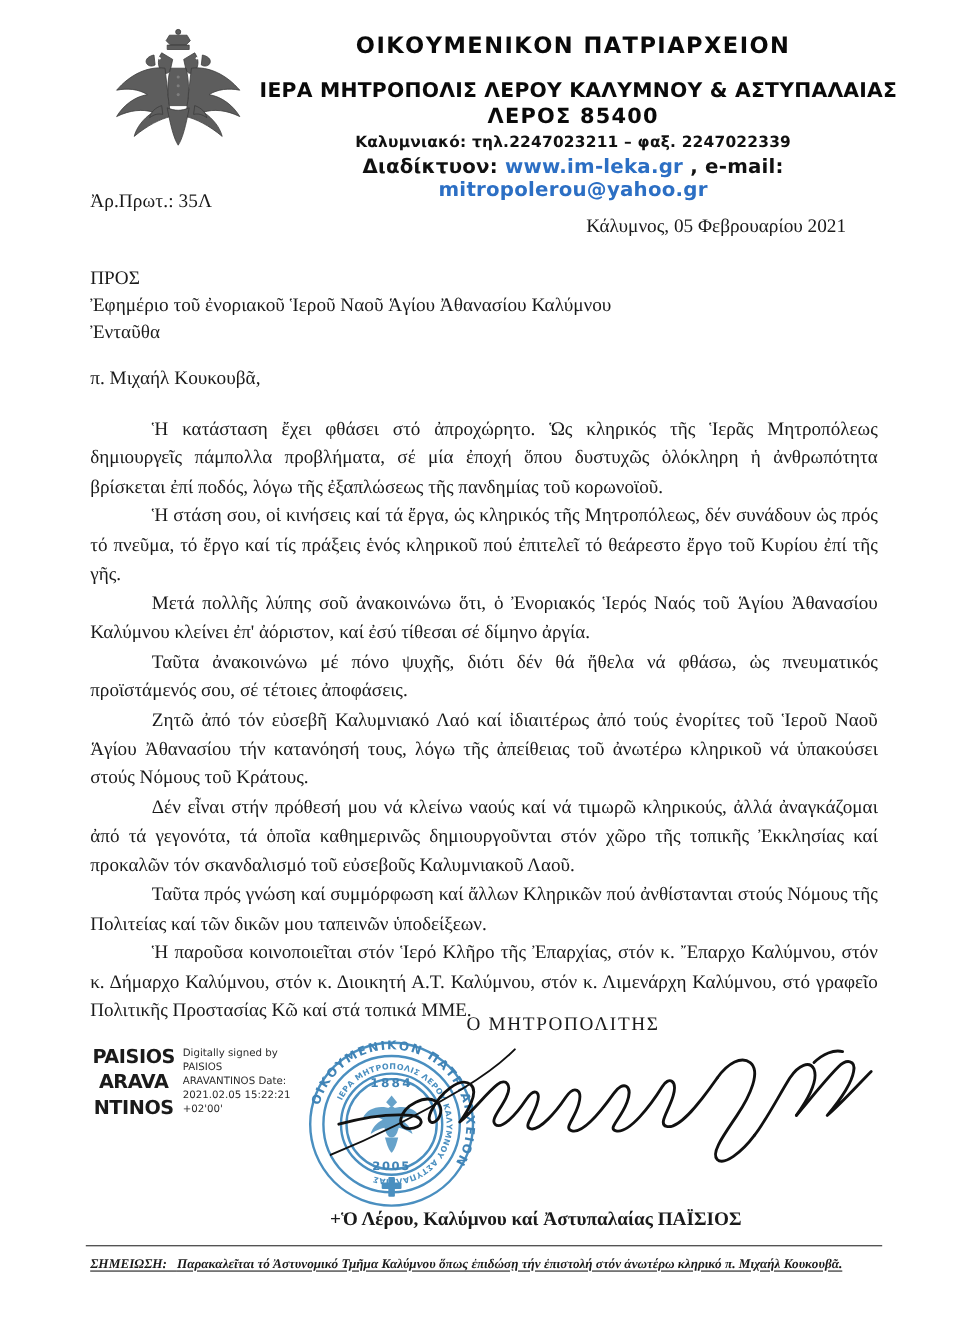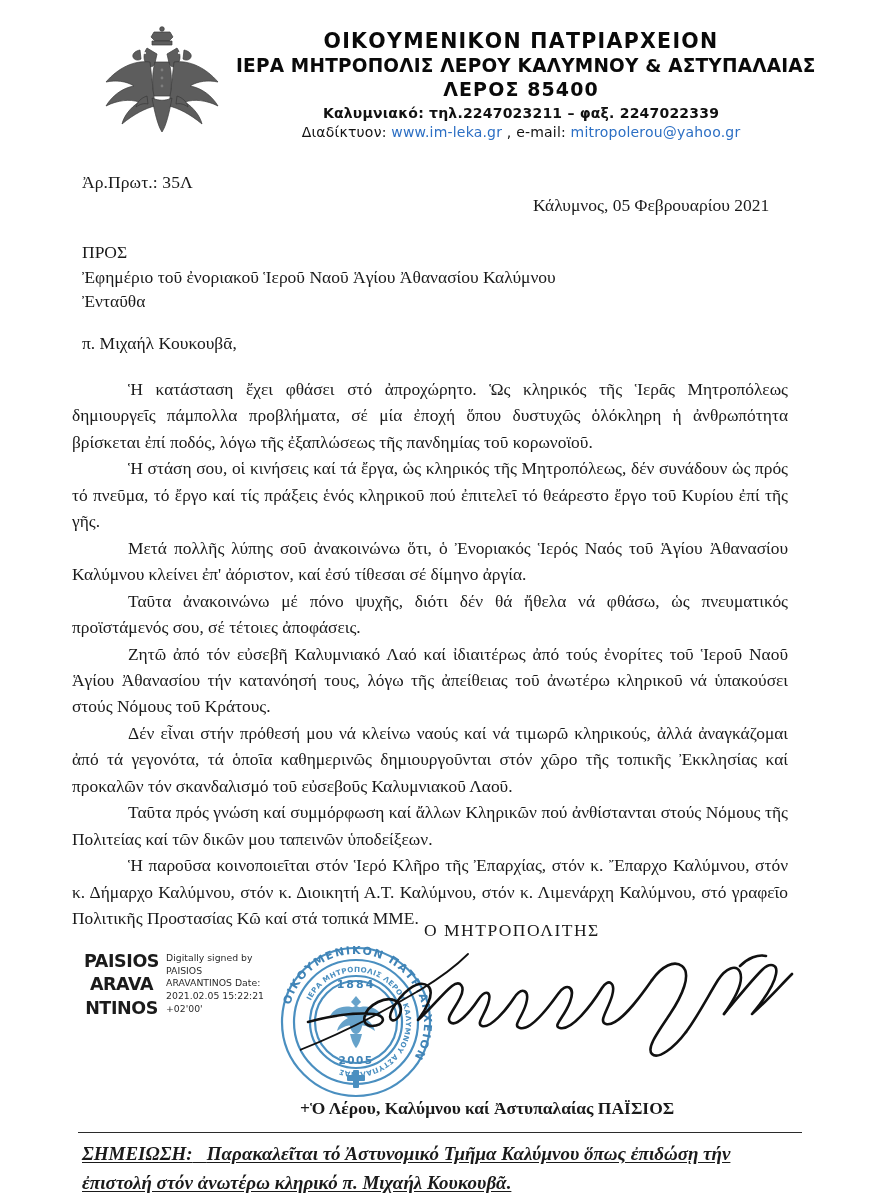--- a/index.html
+++ b/index.html
@@ -49,41 +49,41 @@
     color: #0a0a0a;
     line-height: 1.16;
     white-space: nowrap;
   }
   .lh-l2 {
     font-size: 18.5px;
     font-weight: bold;
     letter-spacing: 0.2px;
     color: #0a0a0a;
     line-height: 1.2;
-    margin-top: 1px;
+    margin-top: 18px;
     white-space: nowrap;
   }
   .lh-l3 {
     font-size: 19px;
     font-weight: bold;
     letter-spacing: 1.1px;
     color: #0a0a0a;
     line-height: 1.2;
     margin-top: 1px;
   }
   .lh-l4 {
     font-size: 14px;
     font-weight: bold;
     color: #111;
     margin-top: 4px;
     letter-spacing: 0.2px;
   }
   .lh-l5 {
-    font-size: 14px;
-    font-weight: normal;
+    font-size: 18px;
+    font-weight: bold;
     color: #111;
     margin-top: 3px;
     letter-spacing: 0.2px;
   }
   .lnk { color: #2c6fc4; }
 
   
   .protocol {
     position: absolute;
     left: 82px;
@@ -110,21 +110,21 @@
   .salutation {
     position: absolute;
     left: 82px;
     top: 333px;
     font-size: 17.5px;
   }
 
   
   .body-text {
     position: absolute;
-    left: 72px;
+    left: 82px;
     top: 376px;
     width: 716px;
     font-size: 17.4px;
     line-height: 1.52;
     text-align: justify;
   }
   .body-text p {
     margin: 0 0 0 0;
     text-indent: 56px;
   }
@@ -188,21 +188,21 @@
     font-size: 17.5px;
     font-weight: bold;
   }
 
   
   .footer-note {
     position: absolute;
     left: 82px;
     top: 1140px;
     width: 716px;
-    font-size: 19px;
+    font-size: 12px;
     font-style: italic;
     font-weight: bold;
     line-height: 1.5;
     text-decoration: underline;
     text-underline-offset: 2px;
   }
   .footer-rule {
     position: absolute;
     left: 78px;
     top: 1132px;

